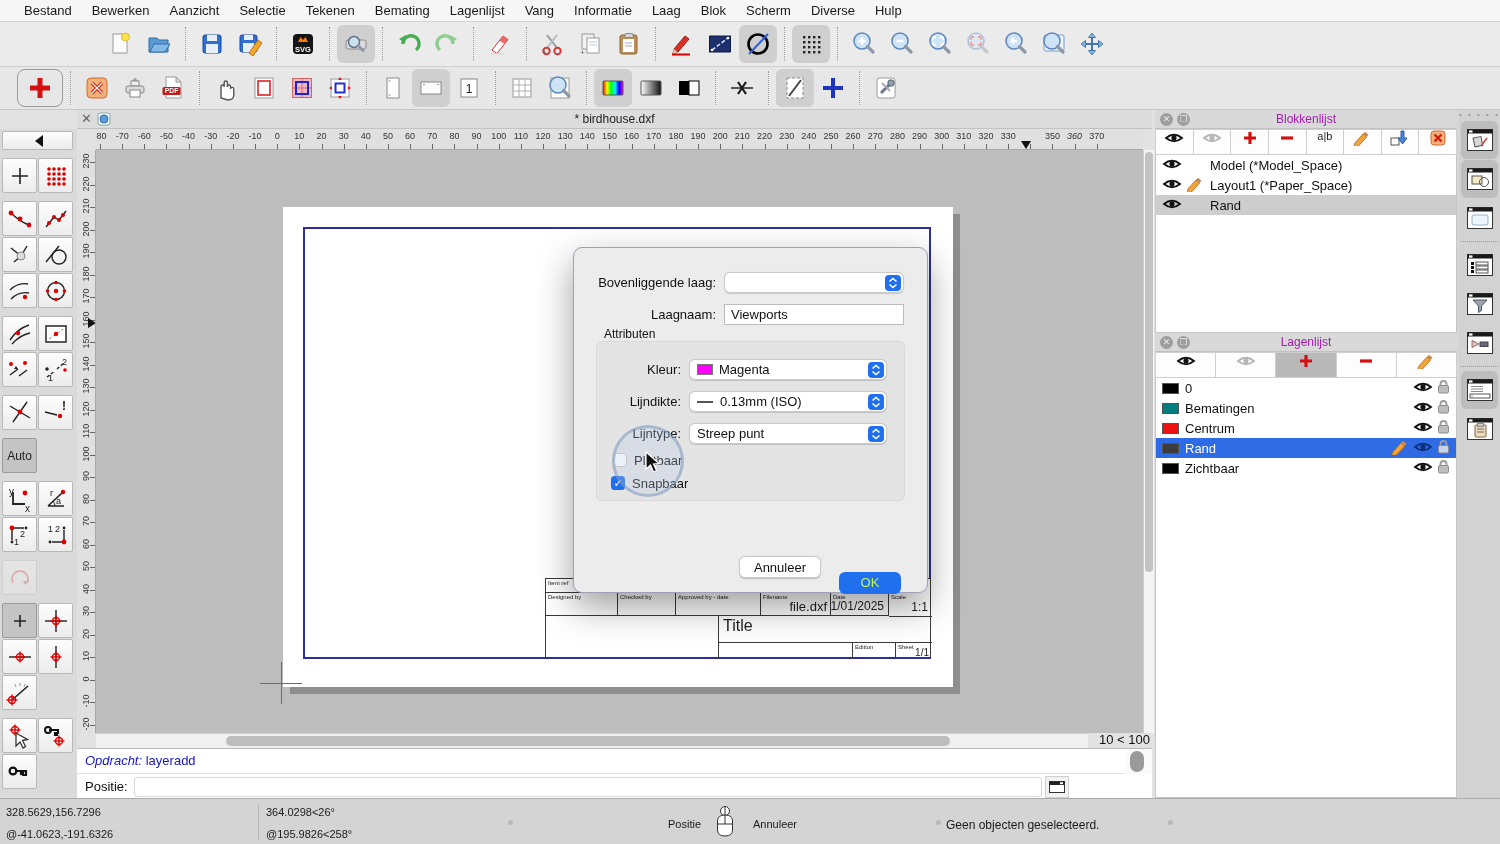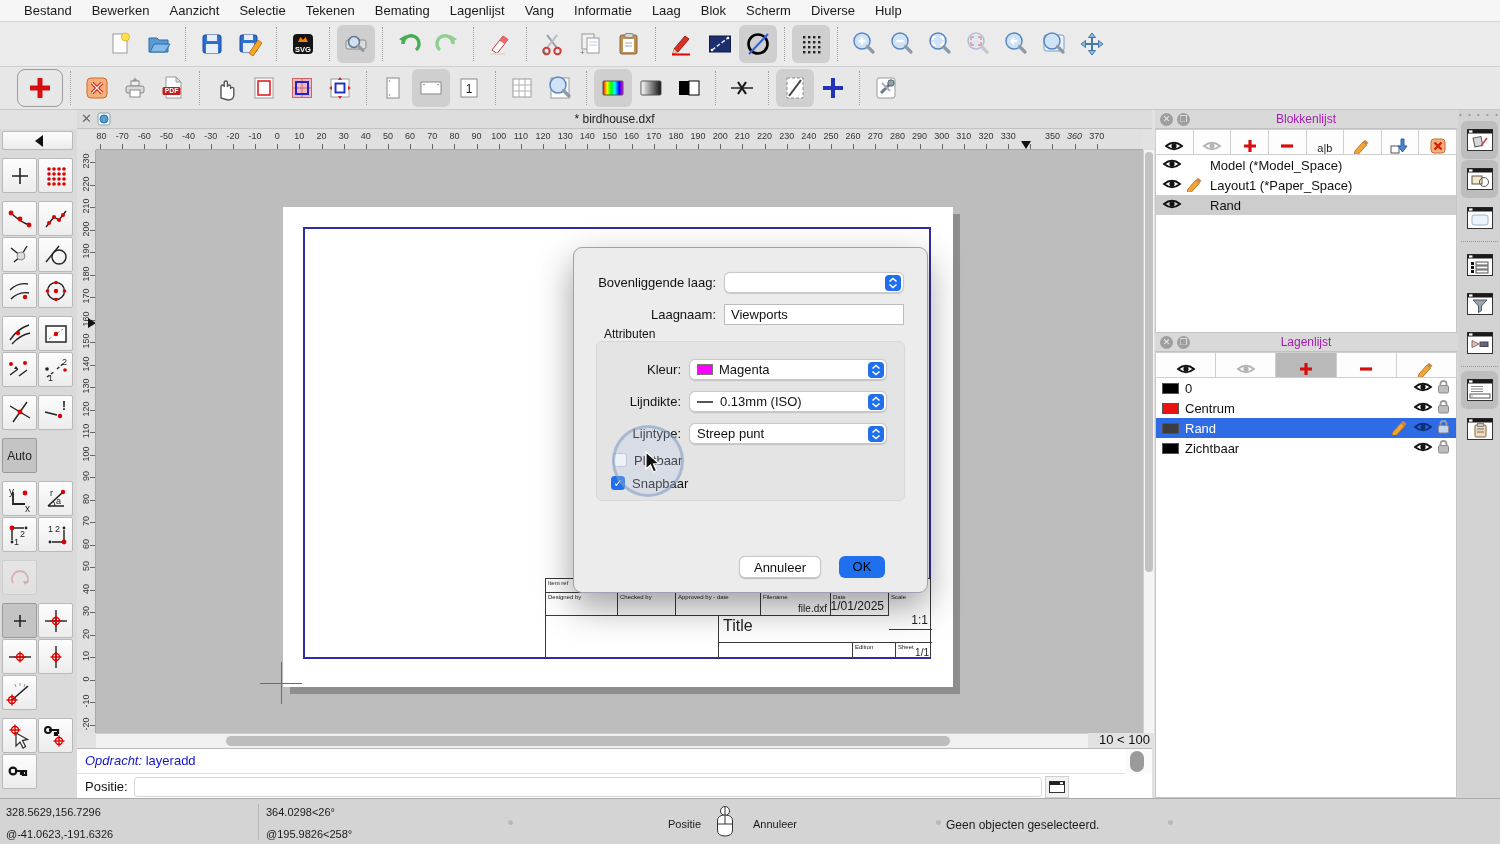--- a/index.html
+++ b/index.html
@@ -49,21 +49,21 @@
   
   #canvas { position:absolute; left:96px; top:150px; width:1047px; height:583px; background:#bdbdbd; overflow:hidden; }
   #paper { position:absolute; left:187px; top:57px; width:670px; height:480px; background:#ffffff; box-shadow:7px 7px 0 #8e8e8e; }
   #border-rect { position:absolute; left:207px; top:77px; width:628px; height:432px; border:2px solid #2e2ea0; }
   #crosshair-h { position:absolute; left:164px; top:533px; width:42px; height:1px; background:#e03a3a; }
   #crosshair-v { position:absolute; left:185px; top:512px; width:1px; height:42px; background:#e03a3a; }
 
   
   #titleblock { position:absolute; left:449px; top:428px; width:386px; height:80px; background:#fff; border:1px solid #3a3a3a; font-size:6px; color:#222; }
   .tb-cell { position:absolute; border-right:1px solid #3a3a3a; border-bottom:1px solid #3a3a3a; padding:1px 2px; overflow:hidden; }
-  .tb-val-r { position:absolute; right:3px; bottom:1px; font-size:10px; }
+  .tb-val-r { position:absolute; right:3px; bottom:1px; font-size:13px; }
   .tb-val-big { position:absolute; right:4px; bottom:2px; font-size:12px; }
 
   
   #vscroll { position:absolute; left:1143px; top:150px; width:11px; height:583px; background:#f4f4f4; border-left:1px solid #cfcfcf; }
   #vscroll-thumb { position:absolute; left:1px; top:2px; width:8px; height:420px; background:#c2c2c2; border-radius:4px; }
   #hscroll { position:absolute; left:96px; top:733px; width:992px; height:15px; background:#f0f0f0; border-top:1px solid #cfcfcf; }
   #hscroll-thumb { position:absolute; left:130px; top:2px; width:724px; height:10px; background:#bdbdbd; border-radius:5px; }
   #zoom-info { position:absolute; left:1088px; top:732px; width:62px; height:16px; font-size:13px; color:#111; text-align:right; }
 
   
@@ -82,21 +82,21 @@
   .sb-abs { position:absolute; }
   .sb-divider { position:absolute; left:258px; top:5px; width:1px; height:36px; background:#b4b4b4; }
   .sb-dot { position:absolute; width:5px; height:5px; border-radius:50%; background:#b9b9b9; }
 
   
   #dock { position:absolute; left:1155px; top:110px; width:345px; height:688px; background:#d6d6d6; }
   .panel-titlebar { position:absolute; left:0; width:302px; height:19px; background:#d9d9d9; border-bottom:1px solid #c0c0c0; }
   .panel-title { position:absolute; left:0; right:0; top:2px; text-align:center; font-size:12px; color:#a21caf; }
   .ptb-btn { position:absolute; top:3px; width:13px; height:13px; border-radius:50%; background:#9e9e9e; color:#ececec; font-size:9px; line-height:13px; text-align:center; }
   .panel-toolbar { position:absolute; left:0; width:302px; display:flex; }
-  .panel-tool { flex:1; height:26px; background:#fdfdfd; border:1px solid #cfcfcf; border-left:none; display:flex; align-items:flex-end; justify-content:center; font-size:11px; }
+  .panel-tool { flex:1; height:26px; background:#fdfdfd; border:1px solid #cfcfcf; border-left:none; display:flex; align-items:flex-start; justify-content:center; font-size:11px; }
   .panel-tool:first-child { border-left:1px solid #cfcfcf; }
   .panel-tool.pressed { background:#b9b9b9; }
   .panel-list { position:absolute; left:0; width:302px; background:#fff; border:1px solid #c6c6c6; border-top:none; overflow:hidden; }
   .plist-row { position:relative; height:20px; display:flex; align-items:center; font-size:13px; color:#111; padding-left:6px; }
   .plist-row.selected-gray { background:#cdcdcd; }
   .plist-row.selected-blue { background:#2e6be5; color:#fff; }
   .row-label { margin-left:6px; white-space:nowrap; }
   .swatch { width:17px; height:11px; border:1px solid #555; margin-right:4px; }
   .row-right { position:absolute; right:6px; display:flex; align-items:center; gap:4px; }
 
@@ -115,21 +115,21 @@
   .txtfield { position:absolute; height:21px; background:#fff; border:1px solid #bcbcbc; padding-left:6px; display:flex; align-items:center; }
   #attr-group { position:absolute; left:22px; top:93px; width:309px; height:160px; background:#e4e4e4; border:1px solid #d8d8d8; border-radius:6px; }
   .mini-swatch { width:16px; height:11px; background:#ff00ff; border:1px solid #777; margin-right:6px; }
   .line-glyph { width:16px; height:2px; background:#555; margin-right:7px; }
   .chk { position:absolute; width:14px; height:14px; border-radius:3.5px; }
   .chk.off { background:#fff; border:1px solid #c3c3c3; }
   .chk.on { background:#1f6fee; color:#fff; font-size:11px; text-align:center; line-height:14px; }
   .chk-label { position:absolute; font-size:13px; }
   .dlg-btn { position:absolute; height:22px; border-radius:6px; font-size:13px; text-align:center; line-height:22px; }
   #btn-cancel { left:165px; top:308px; width:82px; background:#fff; border:1px solid #c9c9c9; color:#111; box-shadow:0 .5px 1px rgba(0,0,0,.2); }
-  #btn-ok { left:265px; top:308px; width:46px; background:#1f6fee; color:#000000; }
+  #btn-ok { left:265px; top:324px; width:62px; background:#1f6fee; color:#bef264; }
   #click-circle { position:absolute; left:38px; top:177px; width:72px; height:72px; border-radius:50%; border:3px solid rgba(110,140,180,.45); background:rgba(185,205,232,.28); }
   #cursor { position:absolute; left:70px; top:203px; }
 </style>
 </head>
 <body>
 
 <div id="app">
 
   <div id="menubar">
       <span class="menu-item">Bestand</span>
@@ -953,21 +953,21 @@
     <div id="border-rect"></div>
     <div id="crosshair-h"></div>
     <div id="crosshair-v"></div>
     <div id="titleblock">
       <div class="tb-cell" style="left:0;top:0;width:88px;height:14px;">Item ref</div>
       <div class="tb-cell" style="left:0;top:14px;width:72px;height:23px;">Designed by</div>
       <div class="tb-cell" style="left:72px;top:14px;width:58px;height:23px;">Checked by</div>
       <div class="tb-cell" style="left:130px;top:14px;width:85px;height:23px;">Approved by - date</div>
       <div class="tb-cell" style="left:215px;top:14px;width:70px;height:23px;"><span>Filename</span><span class="tb-val-r">file.dxf</span></div>
       <div class="tb-cell" style="left:285px;top:14px;width:58px;height:23px;"><span>Date</span><span class="tb-val-big">01/01/2025</span></div>
-      <div class="tb-cell" style="left:343px;top:14px;width:43px;height:37px;border-right:none;"><span>Scale</span><span class="tb-val-big">1:1</span></div>
+      <div class="tb-cell" style="left:343px;top:14px;width:43px;height:24px;border-right:none;"><span>Scale</span><span class="tb-val-big">1:1</span></div>
       <div class="tb-cell" style="left:0;top:37px;width:173px;height:43px;border-bottom:none;"></div>
       <div class="tb-cell" style="left:173px;top:37px;width:213px;height:27px;border-right:none;font-size:16px;padding-left:4px;">Title</div>
       <div class="tb-cell" style="left:173px;top:64px;width:134px;height:16px;border-bottom:none;"></div>
       <div class="tb-cell" style="left:307px;top:64px;width:43px;height:16px;border-bottom:none;">Edition</div>
       <div class="tb-cell" style="left:350px;top:64px;width:36px;height:16px;border-bottom:none;border-right:none;"><span>Sheet</span><span class="tb-val-r" style="font-size:10px;">1/1</span></div>
     </div>
   </div>
 
   <div id="vscroll">
       <div id="vscroll-thumb"></div>
@@ -1137,20 +1137,34 @@
           <svg width="18" height="16">
             <path d="M2 13 L10 4 l3.5 3 -8 9 -4.5 1 z" fill="#f2a33c" stroke="#b97c22"></path>
             <path d="M10 4 l3.5 3 2 -2.2 -3.5 -3 z" fill="#c9864f"></path>
           </svg>
         </div>
       </div>
     <div id="layer-list" class="panel-list" style="top:268px;height:420px;">
         <div class="plist-row">
           <span class="swatch" style="background:#000000;"></span>
           <span class="row-label" style="margin-left:2px;">0</span>
+          <span class="row-right">
+            <span><svg width="20" height="16">
+                <path d="M2 8 Q10 1.5 18 8 Q10 14.5 2 8 z" fill="none" stroke="#111" stroke-width="1.8"></path>
+                <circle cx="10" cy="8" r="2.6" fill="#111"></circle>
+              </svg></span>
+            <span><svg width="13" height="15">
+                <rect x="1.5" y="6.5" width="10" height="7.5" rx="1.5" fill="#bdbdbd" stroke="#8b8b8b"></rect>
+                <path d="M3.5 6.5 v-1.5 a3 3 0 0 1 6 0 v1.5" fill="none" stroke="#9b9b9b" stroke-width="1.8"></path>
+              </svg></span>
+          </span>
+        </div>
+        <div class="plist-row">
+          <span class="swatch" style="background:#007d7d;"></span>
+          <span class="row-label" style="margin-left:2px;">Bematingen</span>
           <span class="row-right">
             <span><svg width="20" height="16">
                 <path d="M2 8 Q10 1.5 18 8 Q10 14.5 2 8 z" fill="none" stroke="#111" stroke-width="1.8"></path>
                 <circle cx="10" cy="8" r="2.6" fill="#111"></circle>
               </svg></span>
             <span><svg width="13" height="15">
                 <rect x="1.5" y="6.5" width="10" height="7.5" rx="1.5" fill="#bdbdbd" stroke="#8b8b8b"></rect>
                 <path d="M3.5 6.5 v-1.5 a3 3 0 0 1 6 0 v1.5" fill="none" stroke="#9b9b9b" stroke-width="1.8"></path>
               </svg></span>
           </span>

